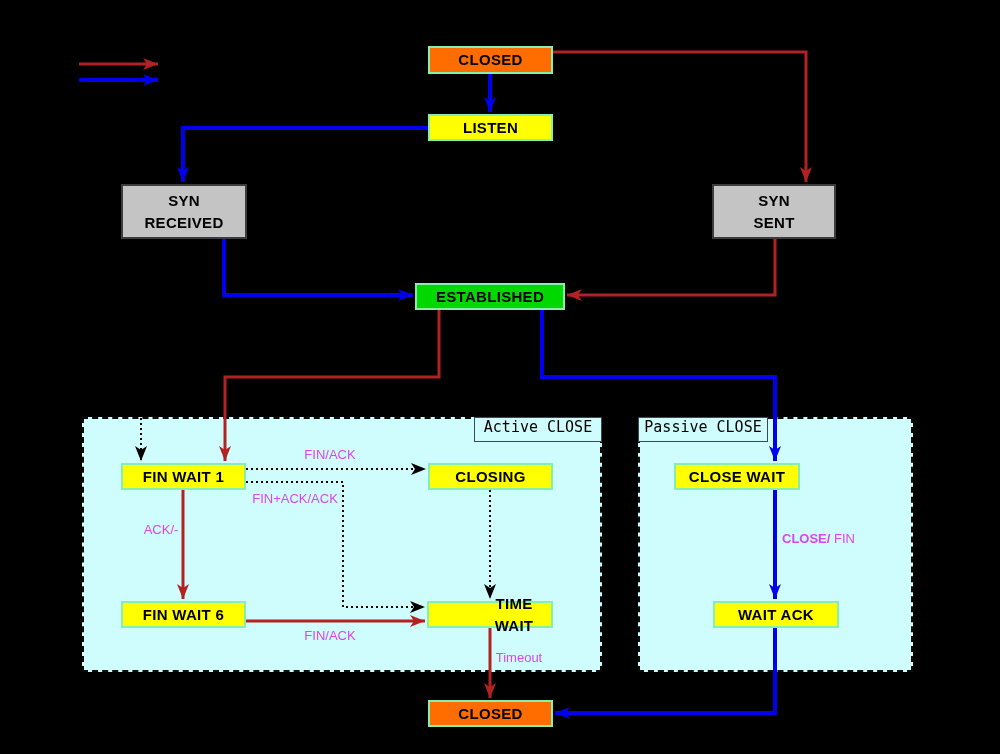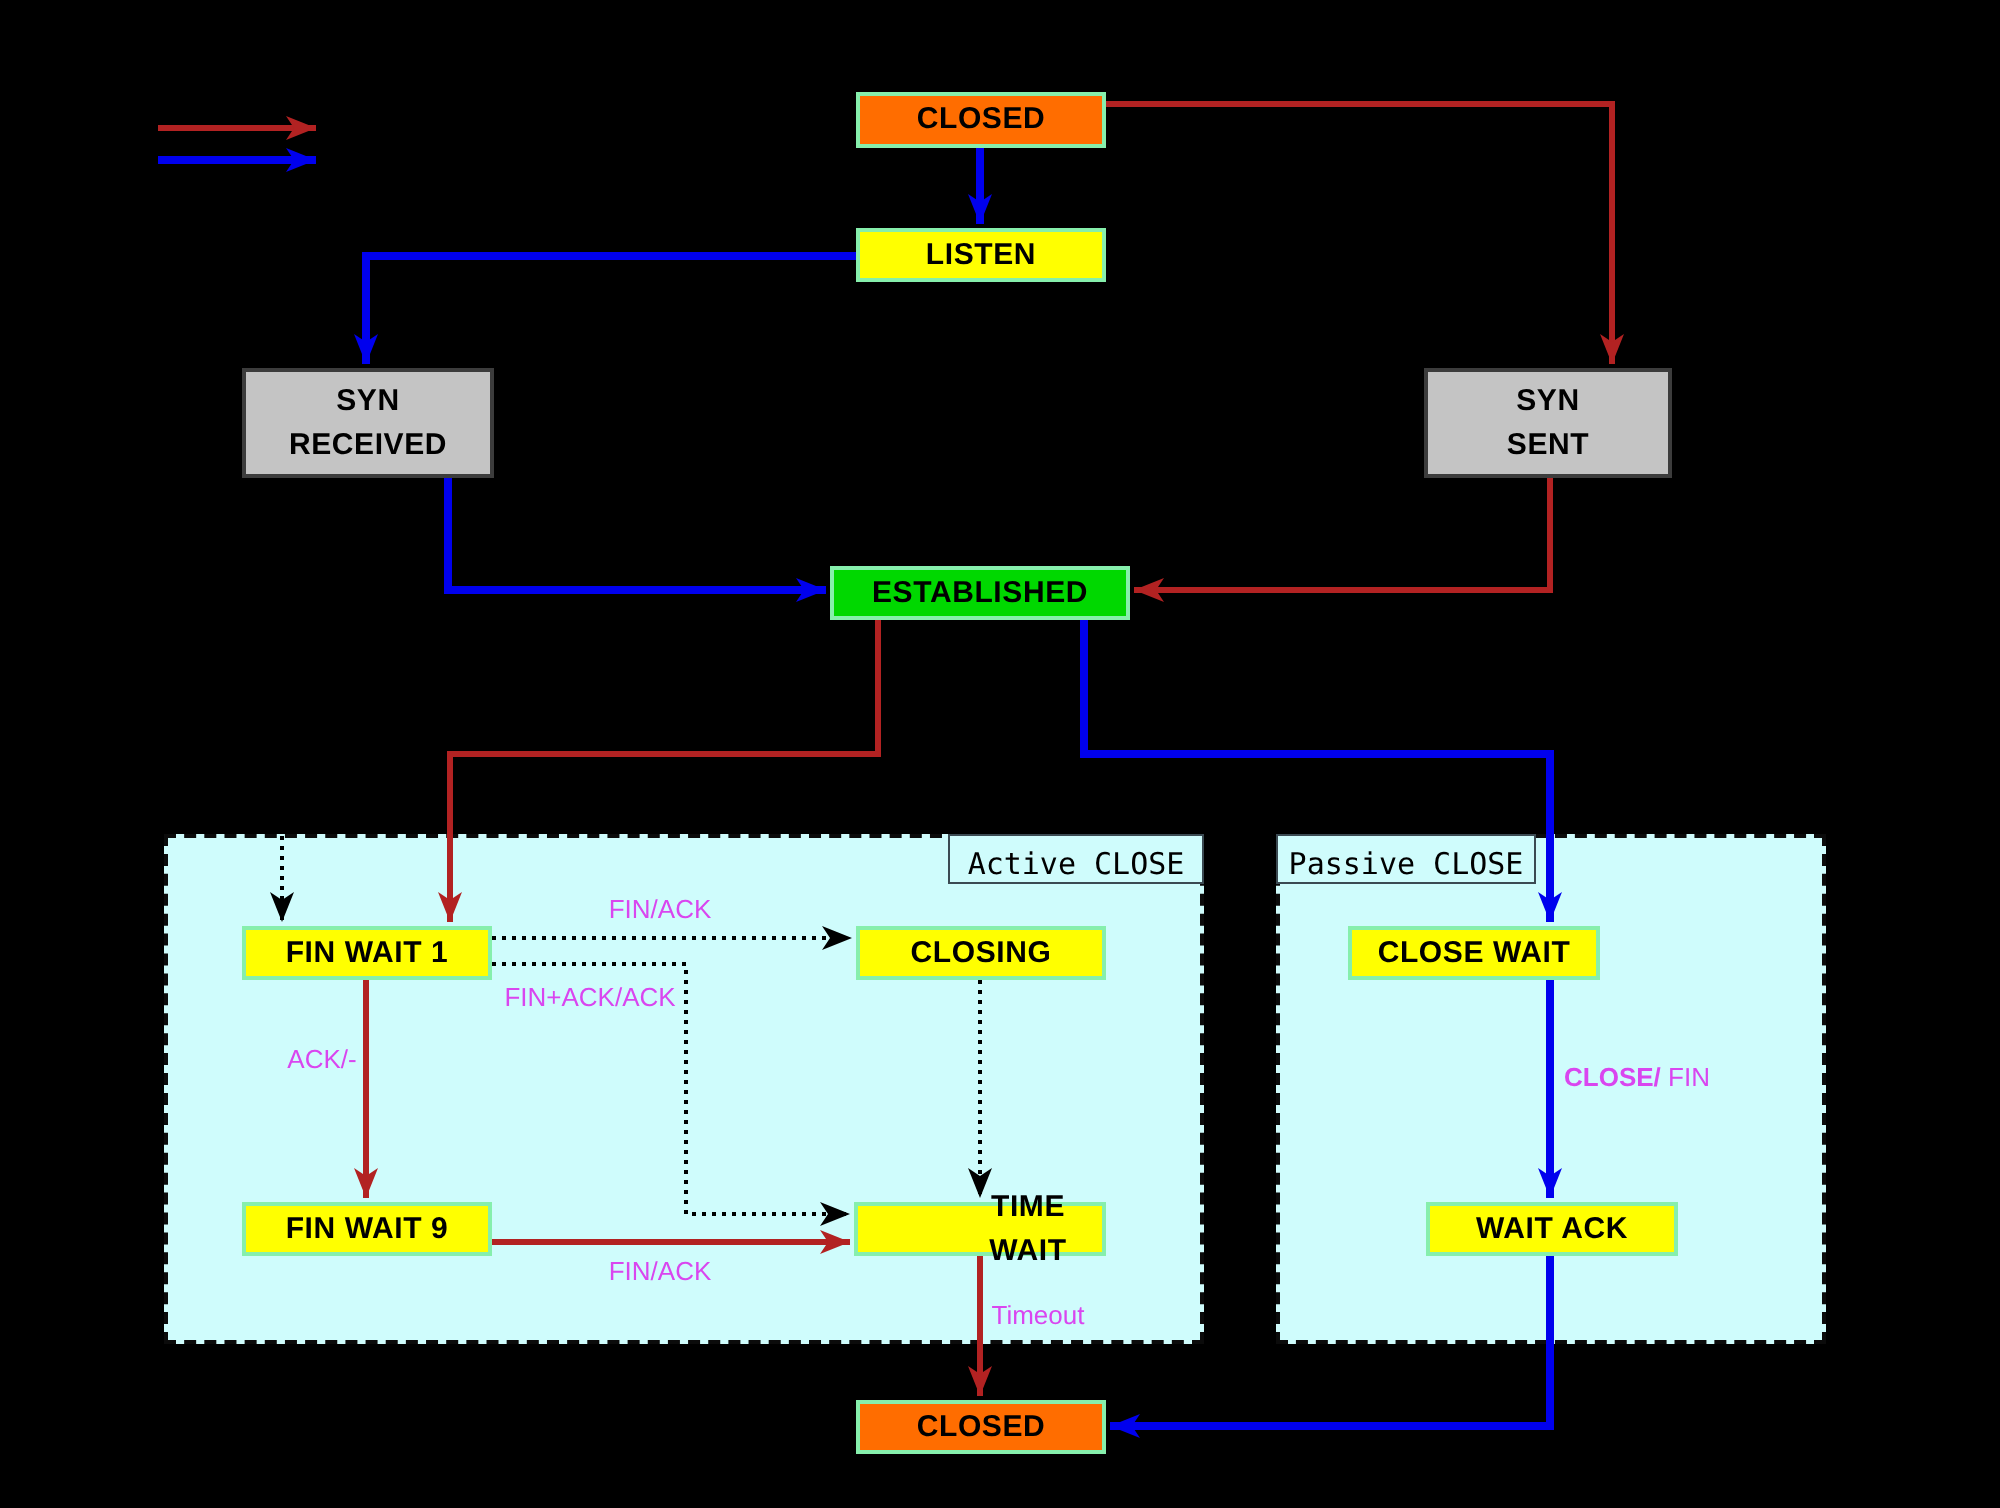--- a/index.html
+++ b/index.html
@@ -11,21 +11,21 @@
   .stage{position:absolute;inset:0;}
   .region{
     position:absolute;box-sizing:border-box;z-index:1;
     background:var(--c-region_cyan);
     border:2px dashed #0b0b0b;
   }
   .region-label{
     position:absolute;box-sizing:border-box;z-index:4;
     background:var(--c-region_cyan);
     border:1px solid #3b4a52;
-    display:flex;align-items:flex-end;justify-content:center;
+    display:flex;align-items:flex-start;justify-content:center;
     font-family:"DejaVu Sans Mono",monospace;font-size:15px;color:#000;
     white-space:nowrap;
   }
   #edges{position:absolute;left:0;top:0;z-index:2;}
   .node{
     position:absolute;box-sizing:border-box;z-index:3;
     border:2px solid #86efac;color:#000;
     display:flex;align-items:center;justify-content:center;
     font-weight:bold;font-size:15px;letter-spacing:.3px;line-height:1.45;
     text-align:center;white-space:pre-line;
@@ -86,21 +86,21 @@
   <div class="node" style="left:428px;top:46px;width:125px;height:28px;background:var(--c-state_orange);">CLOSED</div>
   <div class="node" style="left:428px;top:114px;width:125px;height:27px;background:var(--c-state_yellow);">LISTEN</div>
   <div class="node" style="left:121px;top:184px;width:126px;height:55px;background:var(--c-state_gray);border-color:#3c3c3c;">SYN
 RECEIVED</div>
   <div class="node" style="left:712px;top:184px;width:124px;height:55px;background:var(--c-state_gray);border-color:#3c3c3c;">SYN
 SENT</div>
   <div class="node" style="left:415px;top:283px;width:150px;height:27px;background:var(--c-state_green);">ESTABLISHED</div>
   <div class="node" style="left:121px;top:463px;width:125px;height:27px;background:var(--c-state_yellow);">FIN WAIT 1</div>
   <div class="node" style="left:428px;top:463px;width:125px;height:27px;background:var(--c-state_yellow);">CLOSING</div>
   <div class="node" style="left:674px;top:463px;width:126px;height:27px;background:var(--c-state_yellow);">CLOSE WAIT</div>
-  <div class="node" style="left:121px;top:601px;width:125px;height:27px;background:var(--c-state_yellow);">FIN WAIT 9</div>
+  <div class="node" style="left:121px;top:601px;width:125px;height:27px;background:var(--c-state_yellow);">FIN WAIT 6</div>
   <div class="node" style="left:427px;top:601px;width:126px;height:27px;background:var(--c-state_yellow);padding-left:48px;">TIME WAIT</div>
   <div class="node" style="left:713px;top:601px;width:126px;height:27px;background:var(--c-state_yellow);">WAIT ACK</div>
   <div class="node" style="left:428px;top:700px;width:125px;height:27px;background:var(--c-state_orange);">CLOSED</div>
 
   <div class="edge-label center" style="left:330px;top:447px;">FIN/ACK</div>
   <div class="edge-label center" style="left:295px;top:491px;">FIN+ACK/ACK</div>
   <div class="edge-label center" style="left:161px;top:522px;">ACK/-</div>
   <div class="edge-label center" style="left:330px;top:628px;">FIN/ACK</div>
   <div class="edge-label center" style="left:519px;top:650px;">Timeout</div>
   <div class="edge-label" style="left:782px;top:531px;">

